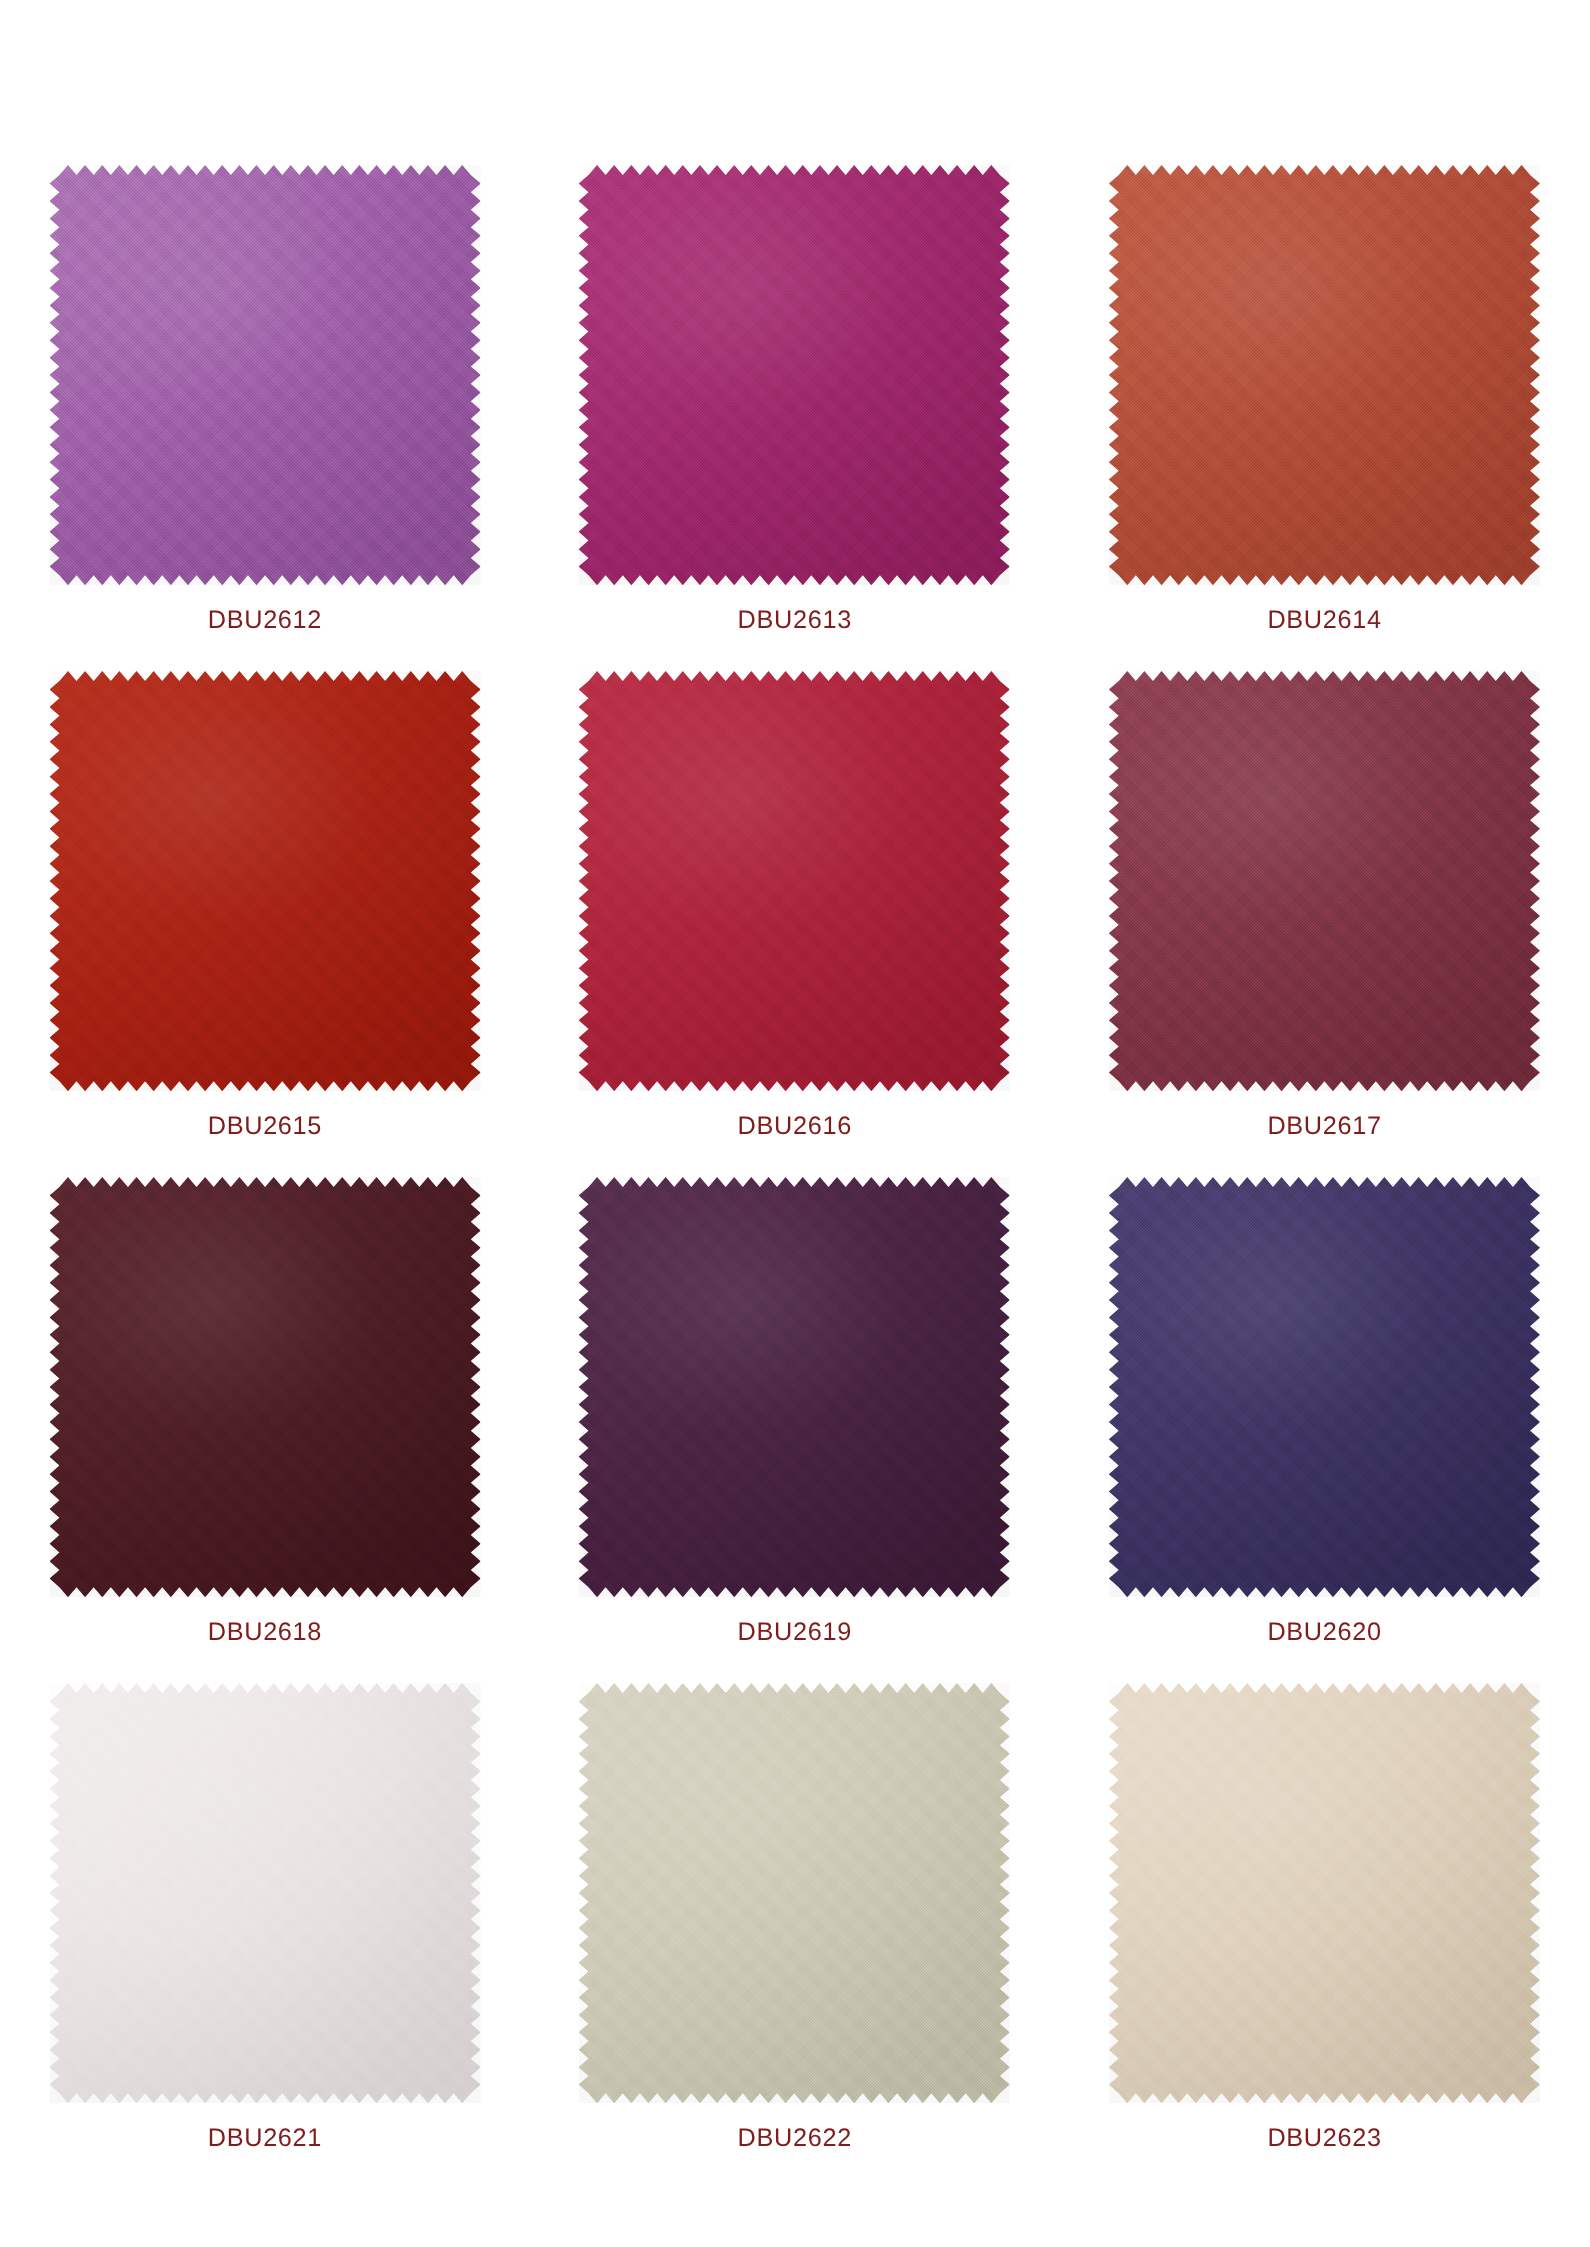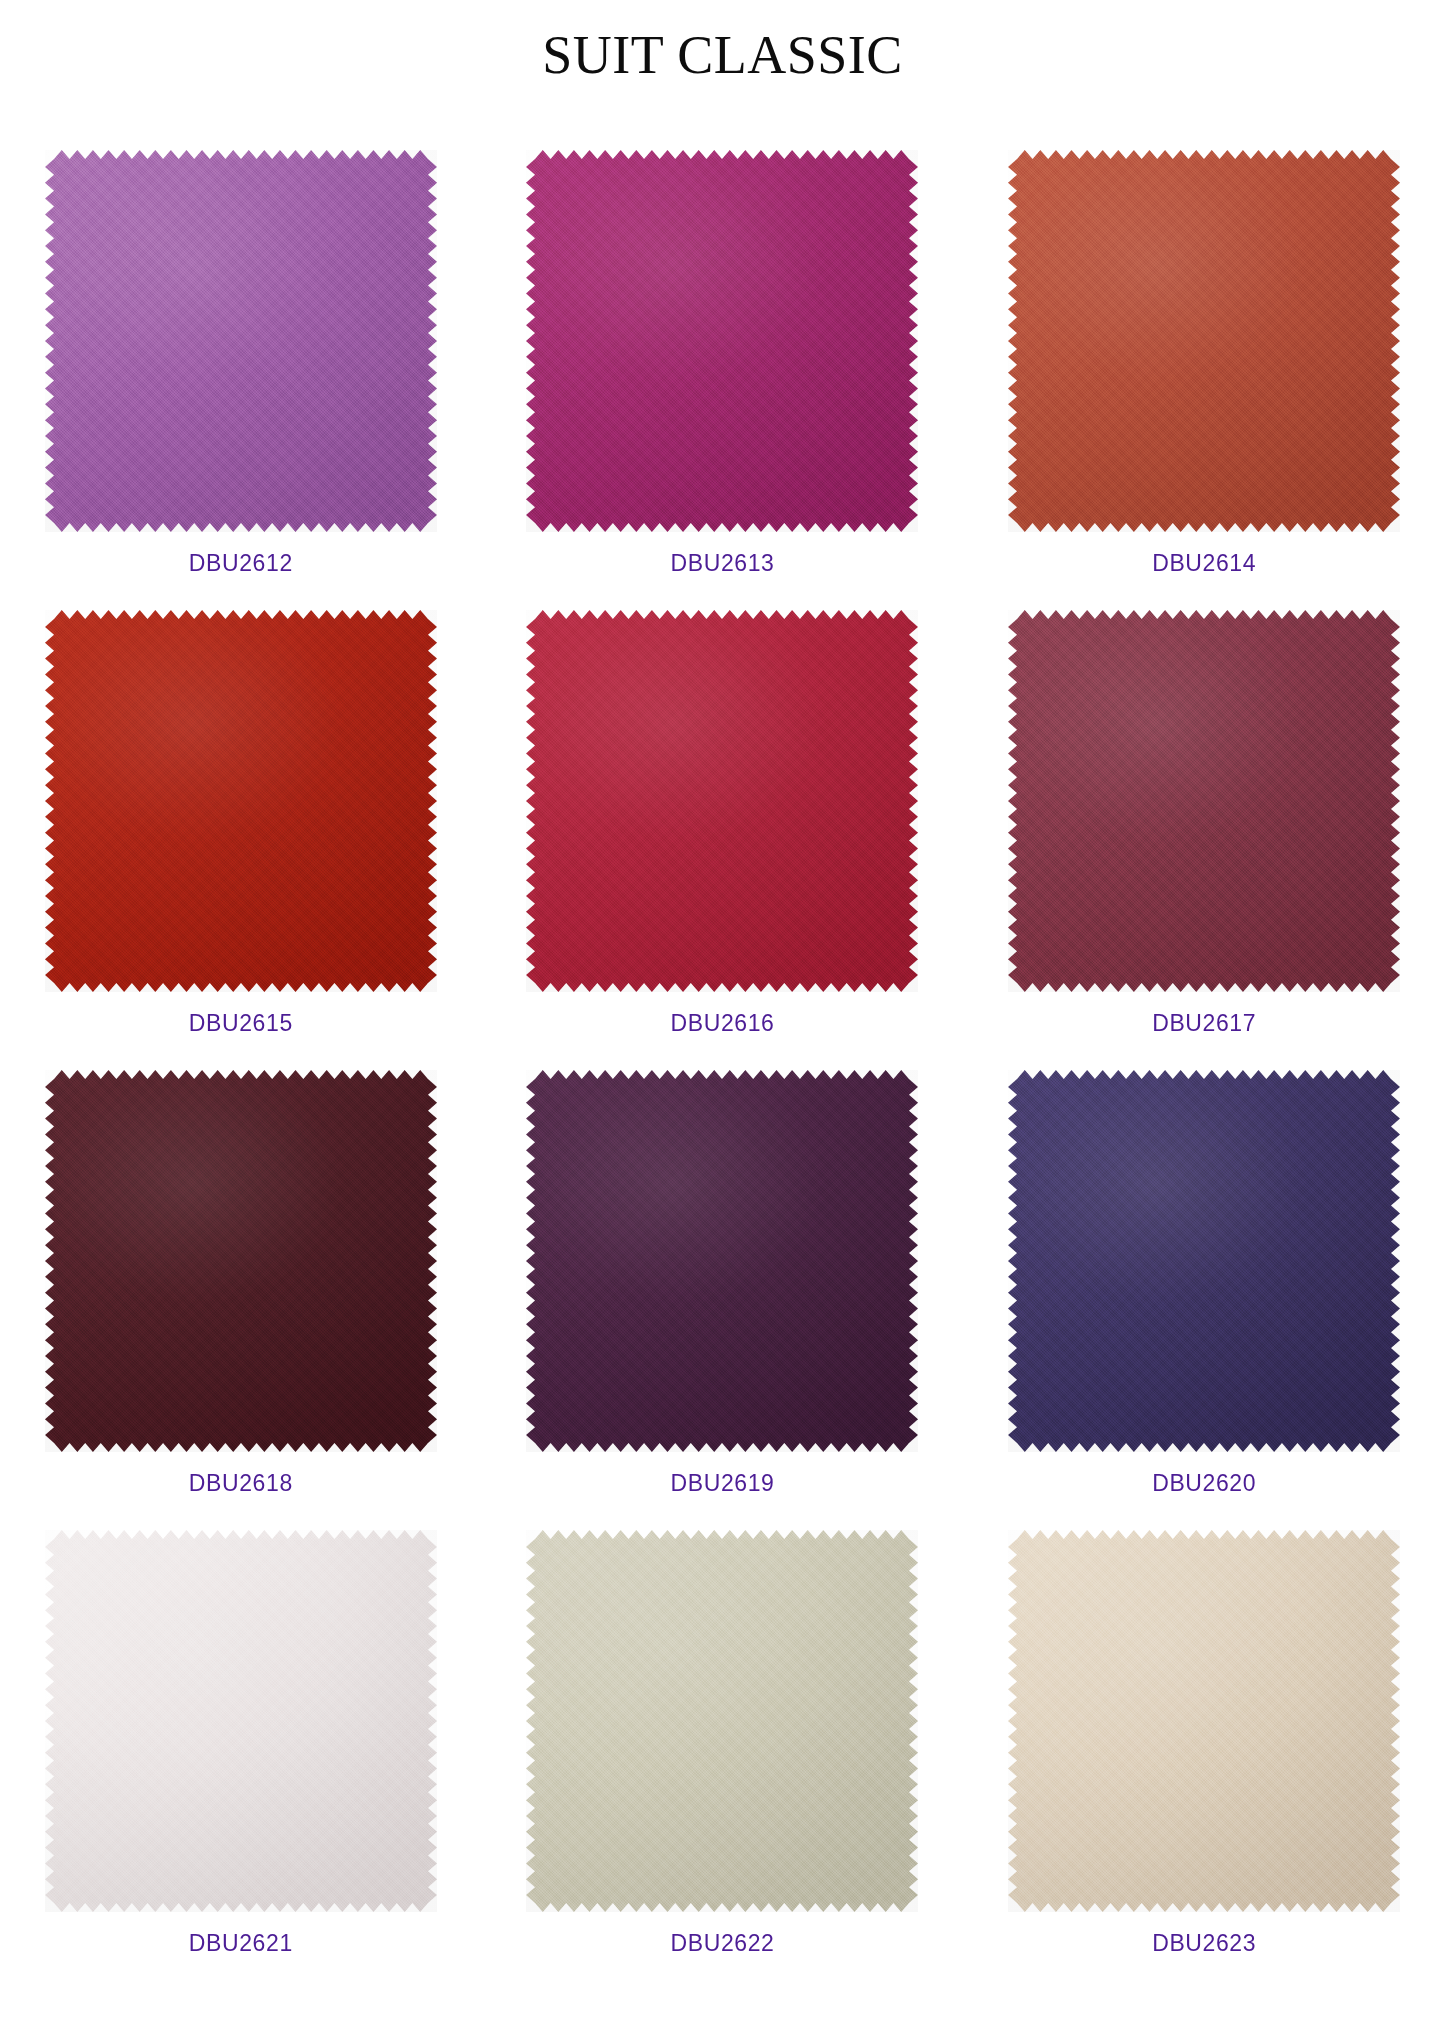--- a/index.html
+++ b/index.html
@@ -112,32 +112,31 @@
         rgba(0,0,0,0.10) 100%);
   }
 
   
   .swatch-label {
     margin-top: 20px;
     font-family: "Liberation Sans", sans-serif;
     font-size: 23px;
     font-weight: 400;
     letter-spacing: 0.6px;
-    color: #4c1d95;
+    color: #7f1d1d;
     text-align: right;
     line-height: 1;
     white-space: nowrap;
   }
 </style>
 </head>
 <body>
 
 <div class="page">
 
-  <h1 class="page-title">SUIT CLASSIC</h1>
 
   <div class="swatch-grid">
       <div class="swatch-cell">
         <div class="swatch-tile">
           <svg class="swatch-svg" viewBox="0 0 392 382">
             <defs>
               <linearGradient id="grad0" x1="0%" y1="0%" x2="100%" y2="100%">
                 <stop offset="0%" stop-color="#AA70B2"></stop>
                 <stop offset="45%" stop-color="#9B5BA5"></stop>
                 <stop offset="100%" stop-color="#8A4C95"></stop>

